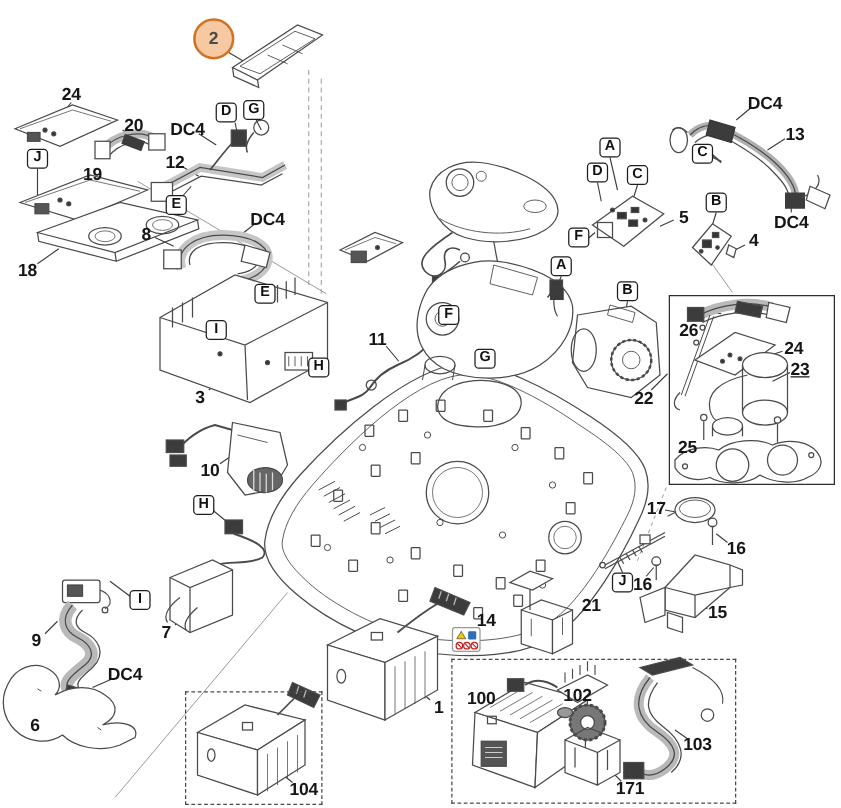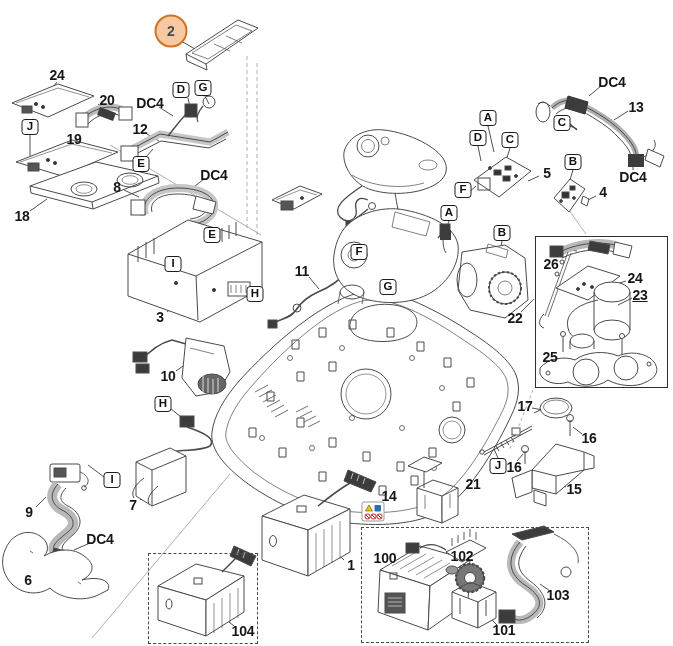--- a/index.html
+++ b/index.html
@@ -443,21 +443,21 @@
       <div class="plabel" style="left: 168px; top: 376px;">10</div>
       <div class="plabel" style="left: 133px; top: 505px;">7</div>
       <div class="plabel" style="left: 29px; top: 512px;">9</div>
       <div class="plabel" style="left: 100px; top: 539px;">DC4</div>
       <div class="plabel" style="left: 28px; top: 580px;">6</div>
       <div class="plabel" style="left: 389px; top: 496px;">14</div>
       <div class="plabel" style="left: 351px; top: 565px;">1</div>
       <div class="plabel" style="left: 243px; top: 631px;">104</div>
       <div class="plabel" style="left: 385px; top: 558px;">100</div>
       <div class="plabel" style="left: 462px; top: 518px; margin-top: 38px;">102</div>
-      <div class="plabel" style="left: 504px; top: 630px;">101</div>
+      <div class="plabel" style="left: 504px; top: 630px;">171</div>
       <div class="plabel" style="left: 558px; top: 595px;">103</div>
       <div class="plabel" style="left: 473px; top: 484px;">21</div>
       <div class="plabel" style="left: 525px; top: 406px;">17</div>
       <div class="plabel" style="left: 589px; top: 438px;">16</div>
       <div class="plabel" style="left: 514px; top: 467px;">16</div>
       <div class="plabel" style="left: 574px; top: 489px;">15</div>
       <div class="plabel" style="left: 515px; top: 318px; text-align: right;">22</div>
       <div class="plabel" style="left: 551px; top: 248px; margin-top: 16px;">26</div>
       <div class="plabel" style="left: 635px; top: 278px;">24</div>
       <div class="plabel" style="left: 640px; top: 295px; text-decoration: underline;">23</div>

